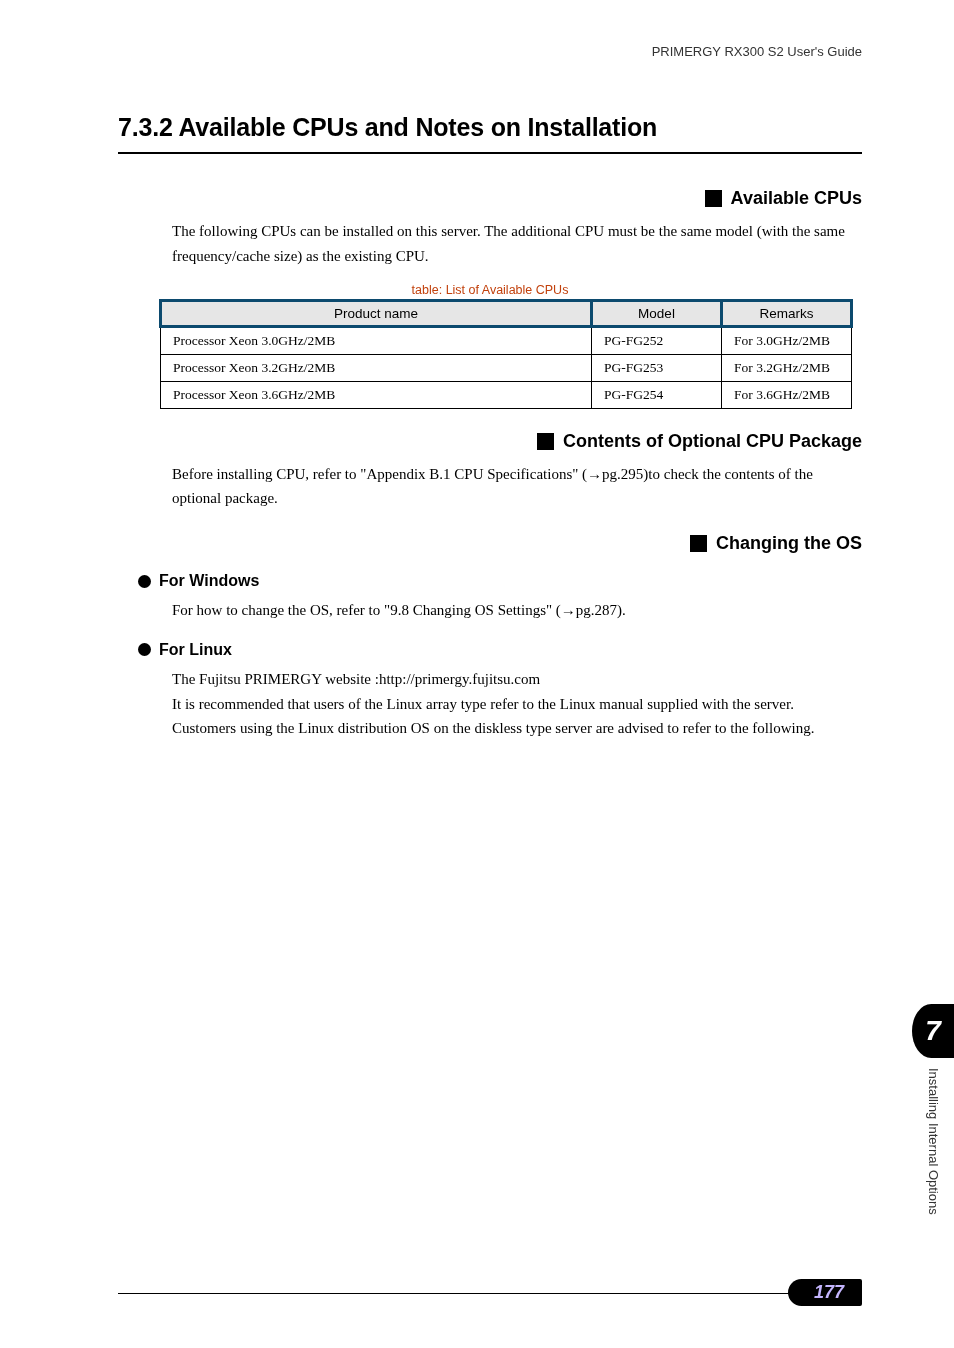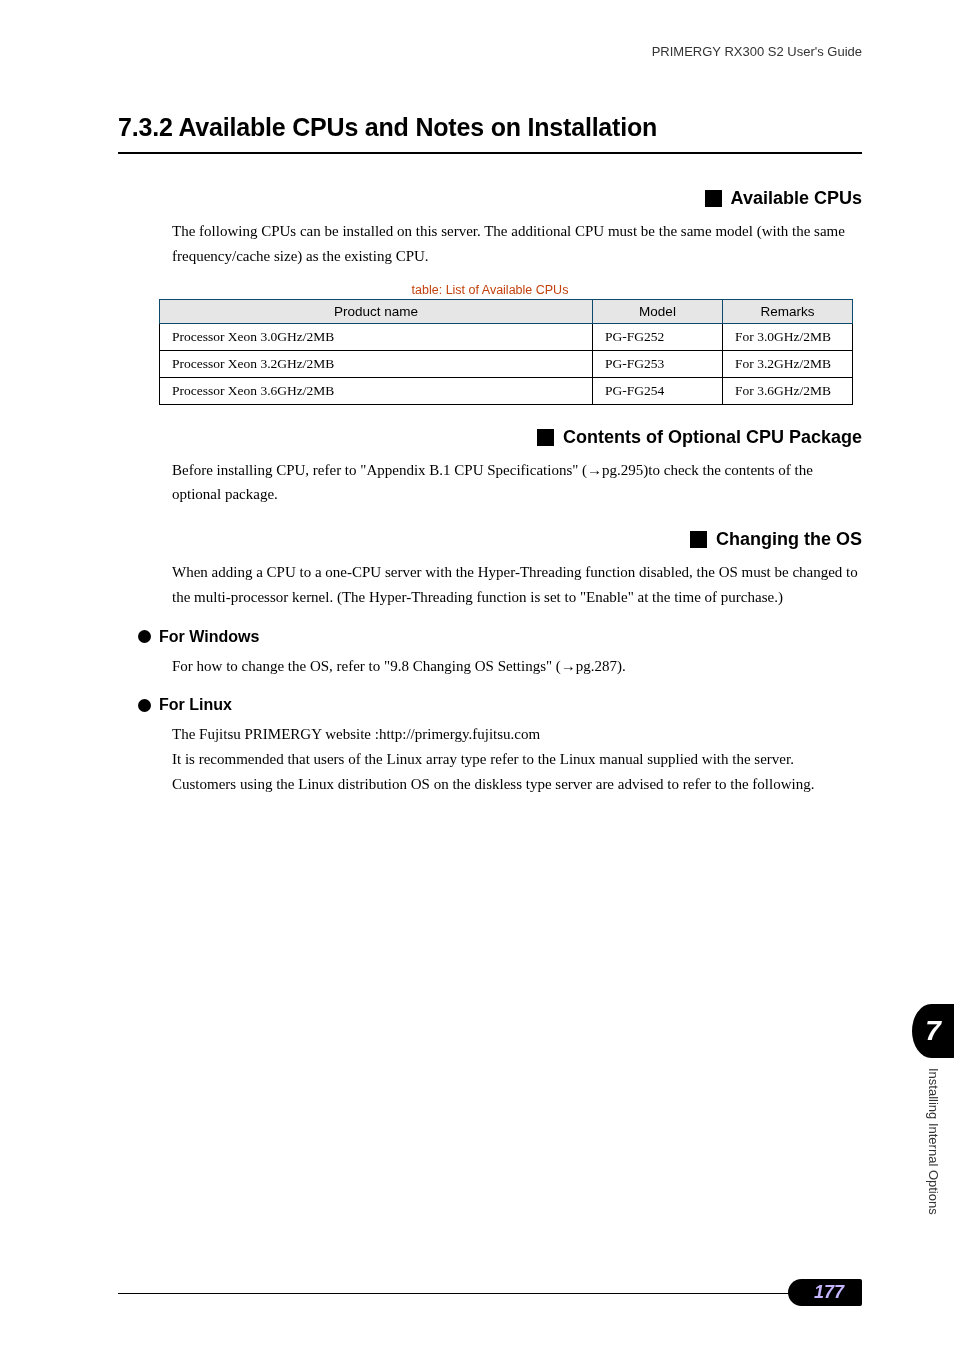--- a/index.html
+++ b/index.html
@@ -66,21 +66,21 @@
       margin-bottom: 2px;
     }
     .chart-table {
       width: 694px;
       margin: 0 auto 6px 41px;
       border-collapse: collapse;
       font-size: 13.5px;
     }
     .chart-table th {
       background: #e6e6e6;
-      border: 1px solid #0c4a6e;
+      border: 3px solid #0c4a6e;
       font-family: Arial, Helvetica, sans-serif;
       font-weight: normal;
       padding: 4px 20px;
       text-align: center;
     }
     .chart-table td {
       border: 1px solid #000;
       padding: 5px 12px;
       font-family: "Times New Roman", Times, serif;
     }
@@ -207,21 +207,20 @@
   <div class="h2">
     <span class="h2-marker"></span>
     <span>Contents of Optional CPU Package</span>
   </div>
   <p class="body-text">Before installing CPU, refer to "Appendix B.1 CPU Specifications" (→pg.295)to check the contents of the optional package.</p>
 
   <div class="h2">
     <span class="h2-marker"></span>
     <span>Changing the OS</span>
   </div>
-  <p class="body-text">When adding a CPU to a one-CPU server with the Hyper-Threading function disabled, the OS must be changed to the multi-processor kernel. (The Hyper-Threading function is set to "Enable" at the time of purchase.)</p>
 
   <div class="h3">
     <span class="h3-circle"></span>
     <span>For Windows</span>
   </div>
   <p class="body-text">For how to change the OS, refer to "9.8 Changing OS Settings" (→pg.287).</p>
 
   <div class="h3">
     <span class="h3-circle"></span>
     <span>For Linux</span>

